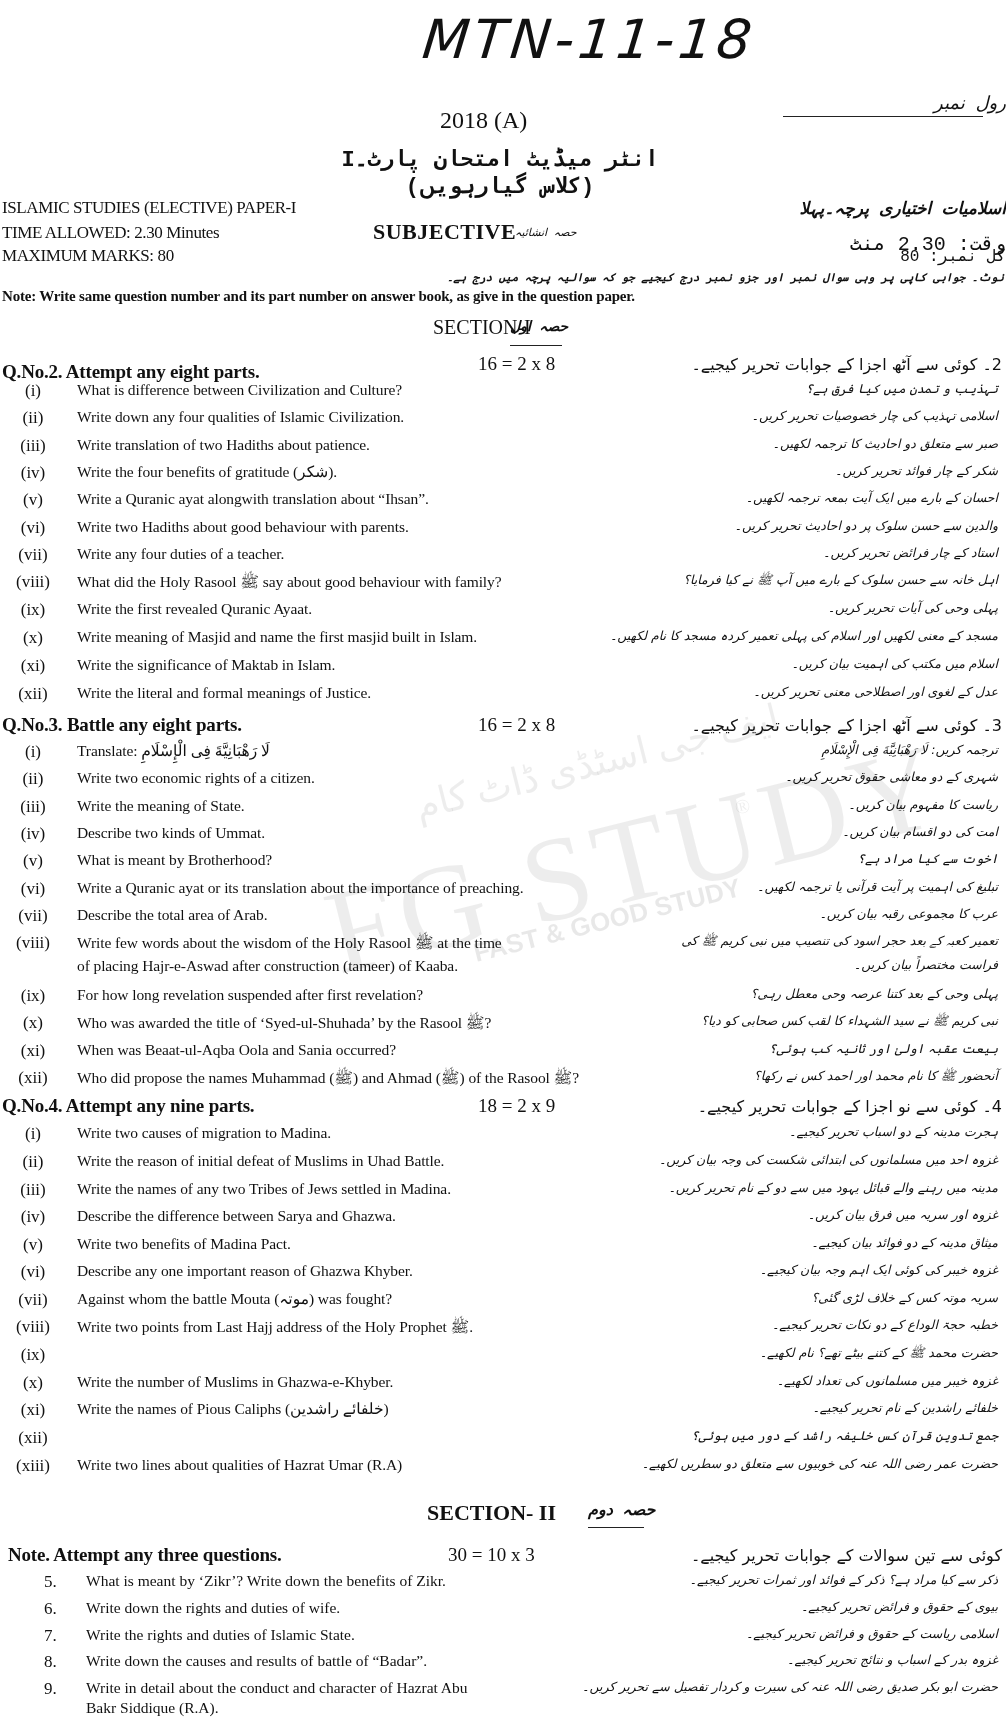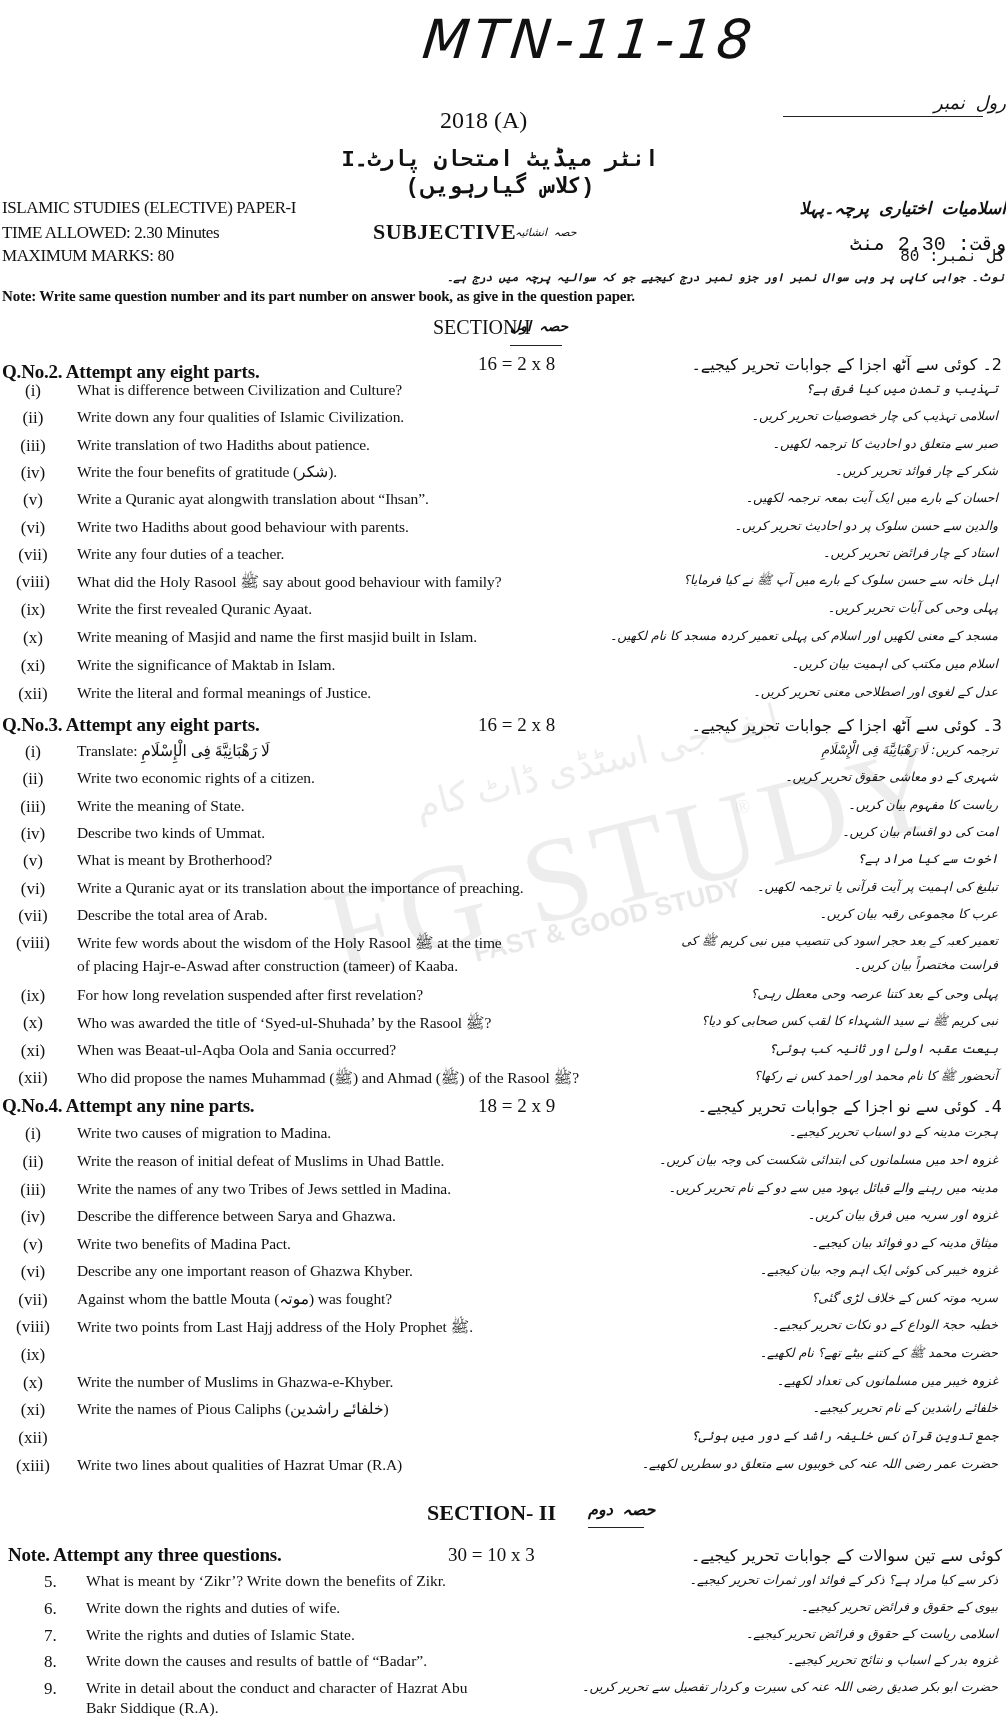--- a/index.html
+++ b/index.html
@@ -129,21 +129,21 @@
       <span class="ur-text">اسلام میں مکتب کی اہمیت بیان کریں۔</span>
     </div>
   <div class="item-row" style="top:684px;">
       <span class="roman">(xii)</span>
       <span class="en-text">Write the literal and formal meanings of Justice.</span>
       <span class="ur-text">عدل کے لغوی اور اصطلاحی معنی تحریر کریں۔</span>
     </div>
 </div>
 
 <div class="abs" style="left:0; top:0; width:1006px;">
-  <div class="abs q-head" style="left:2px; top:714px;">Q.No.3.  Attempt any eight parts.</div>
+  <div class="abs q-head" style="left:2px; top:714px;">Q.No.3.  Battle any eight parts.</div>
   <div class="abs marks" style="left:478px; top:714px;">16 = 2 x 8</div>
   <div class="ur-head" style="top:716px;">3۔ کوئی سے آٹھ اجزا کے جوابات تحریر کیجیے۔</div>
 
   <div class="item-row" style="top:742px;">
       <span class="roman">(i)</span>
       <span class="en-text">Translate:   لَا رَهْبَانِيَّةَ فِى الْإِسْلَامِ</span>
       <span class="ur-text">ترجمہ کریں: لَا رَهْبَانِيَّةَ فِى الْإِسْلَامِ</span>
     </div>
   <div class="item-row" style="top:769px;">
       <span class="roman">(ii)</span>

